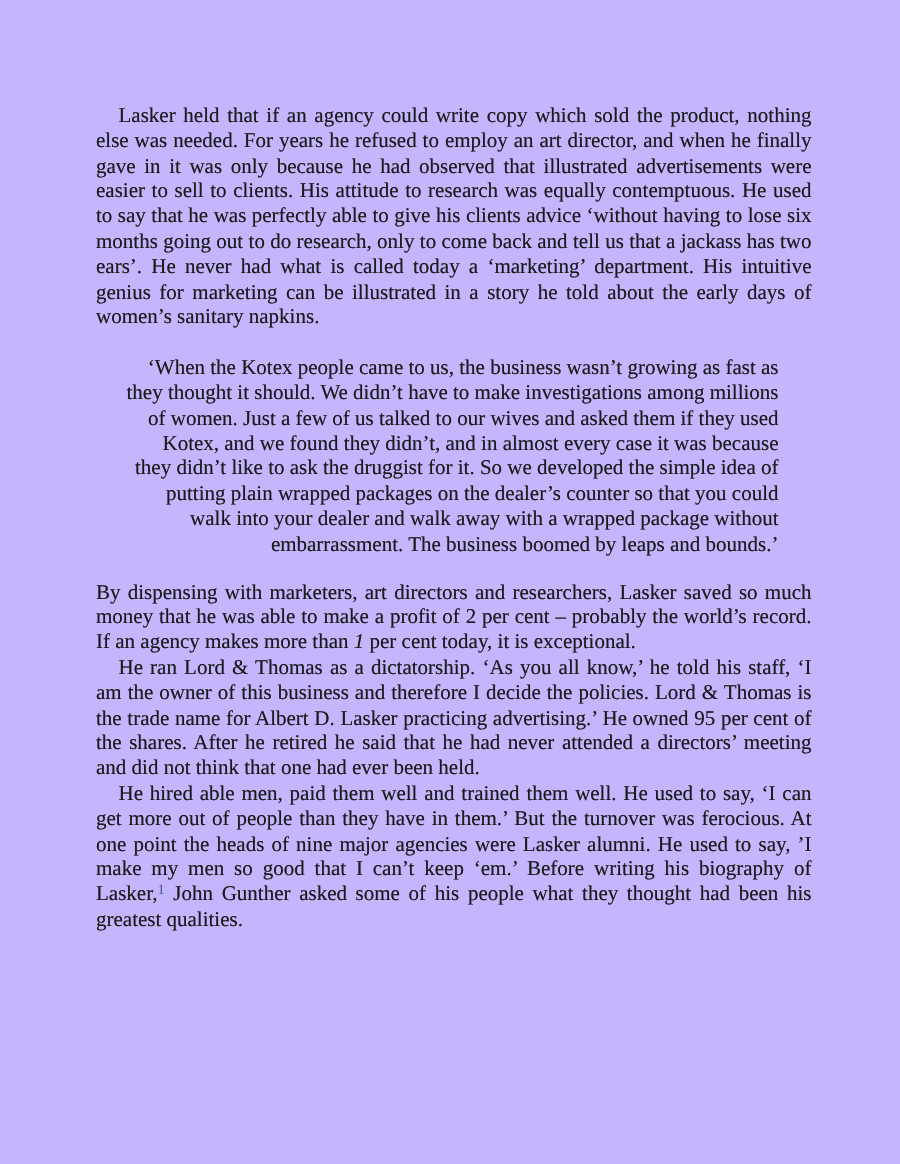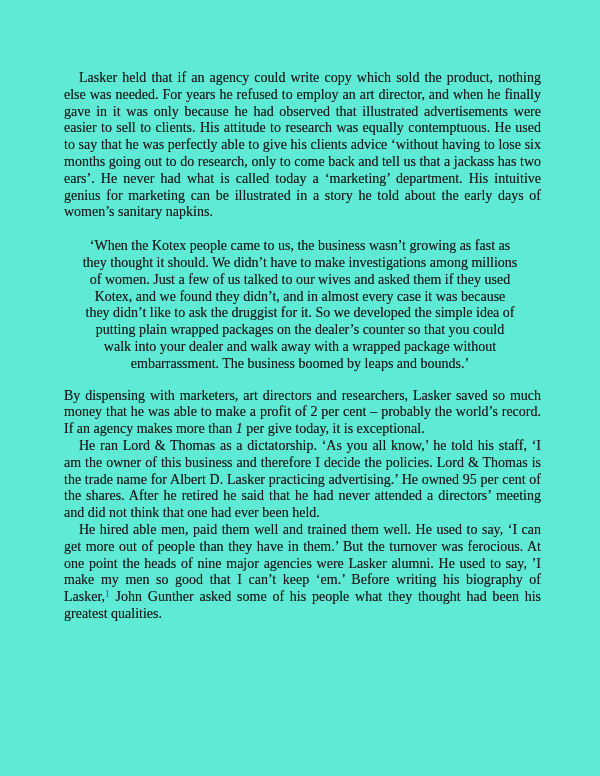--- a/index.html
+++ b/index.html
@@ -29,38 +29,38 @@
   .text-block p {
     margin: 0;
     padding: 0;
   }
   .text-block p.indent {
     text-indent: 15px;
   }
   .text-block blockquote {
     margin: 17px 22px 15px 17px;
     padding: 0;
-    text-align: center;
+    text-align: right;
   }
   em {
     font-style: italic;
   }
   sup.fnref {
     font-size: 9.5px;
     line-height: 0;
     vertical-align: 4px;
     color: #3f51a3;
     text-shadow: none;
     cursor: pointer;
   }
 </style>
 </head>
 <body>
 
-<div class="page" style="background: #5eead4;">
+<div class="page" style="background: #c4b5fd;">
   <main class="text-block" style="color: rgb(27, 27, 27);">
       <p class="indent"><span>Lasker held that if an agency could write copy which sold the product, nothing else was needed. For years he refused to employ an art director, and when he finally gave in it was only because he had observed that illustrated advertisements were easier to sell to clients. His attitude to research was equally contemptuous. He used to say that he was perfectly able to give his clients advice ‘without having to lose six months going out to do research, only to come back and tell us that a jackass has two ears’. He never had what is called today a ‘marketing’ department. His intuitive genius for marketing can be illustrated in a story he told about the early days of women’s sanitary napkins.</span></p>
       <blockquote><span>‘When the Kotex people came to us, the business wasn’t growing as fast as they thought it should. We didn’t have to make investigations among millions of women. Just a few of us talked to our wives and asked them if they used Kotex, and we found they didn’t, and in almost every case it was because they didn’t like to ask the druggist for it. So we developed the simple idea of putting plain wrapped packages on the dealer’s counter so that you could walk into your dealer and walk away with a wrapped package without embarrassment. The business boomed by leaps and bounds.’</span></blockquote>
-      <p><span>By dispensing with marketers, art directors and researchers, Lasker saved so much money that he was able to make a profit of 2 per cent – probably the world’s record. If an agency makes more than </span><em>1</em><span> per give today, it is exceptional.</span></p>
+      <p><span>By dispensing with marketers, art directors and researchers, Lasker saved so much money that he was able to make a profit of 2 per cent – probably the world’s record. If an agency makes more than </span><em>1</em><span> per cent today, it is exceptional.</span></p>
       <p class="indent"><span>He ran Lord &amp; Thomas as a dictatorship. ‘As you all know,’ he told his staff, ‘I am the owner of this business and therefore I decide the policies. Lord &amp; Thomas is the trade name for Albert D. Lasker practicing advertising.’ He owned 95 per cent of the shares. After he retired he said that he had never attended a directors’ meeting and did not think that one had ever been held.</span></p>
       <p class="indent"><span>He hired able men, paid them well and trained them well. He used to say, ‘I can get more out of people than they have in them.’ But the turnover was ferocious. At one point the heads of nine major agencies were Lasker alumni. He used to say, ’I make my men so good that I can’t keep ‘em.’ Before writing his biography of Lasker,</span><sup class="fnref" style="color: rgb(63, 81, 163);">1</sup><span> John Gunther asked some of his people what they thought had been his greatest qualities.</span></p>
     </main>
 </div>
 
 </body></html>

